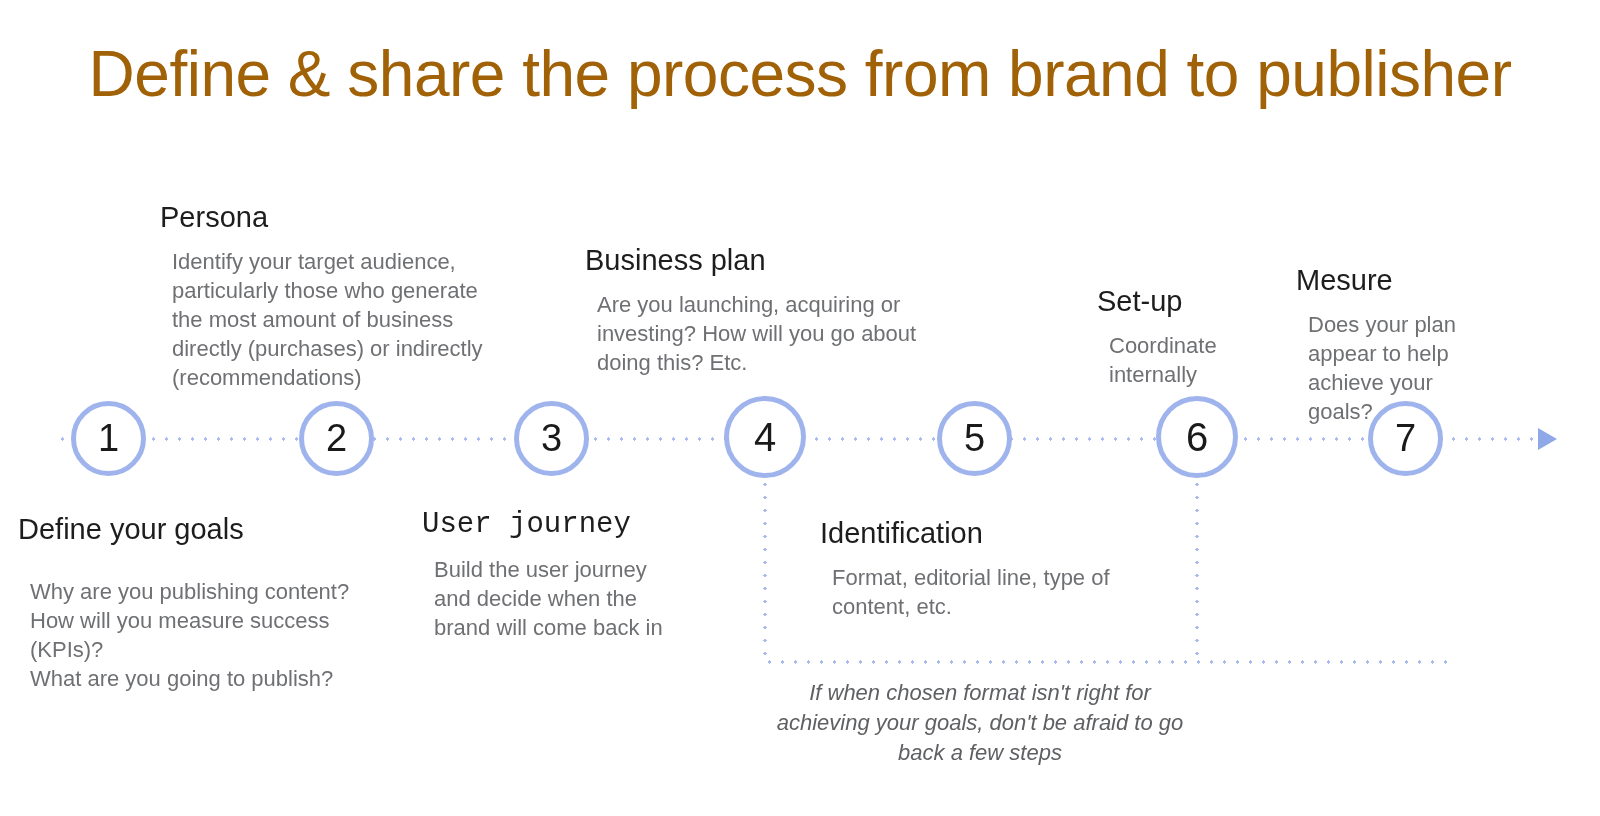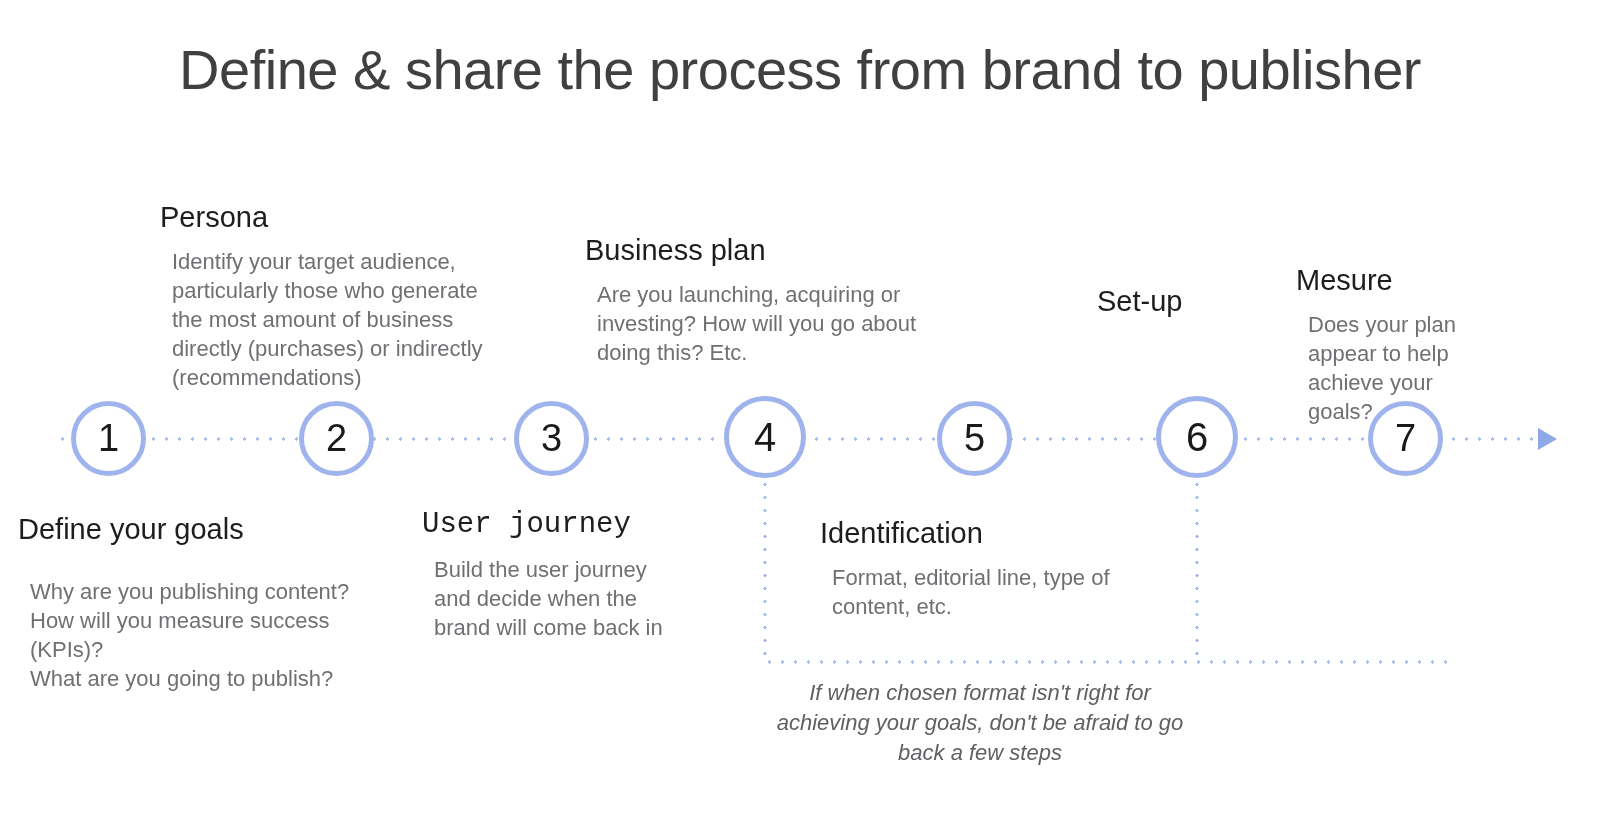--- a/index.html
+++ b/index.html
@@ -11,24 +11,24 @@
     position:relative;
     color:#222;
   }
   #stage{position:relative;width:1600px;height:816px;}
 
   
   .page-title{
     position:absolute;
     left:0;right:0;top:40px;
     text-align:center;
-    font-size:56px;
+    font-size:64px;
     font-weight:400;
     letter-spacing:-0.5px;
-    color:#404040;
+    color:#a16207;
     line-height:1.08;
     white-space:nowrap;
   }
 
   
   .rail{
     position:absolute;
     left:56px;
     top:437px;
     width:1482px;
@@ -133,31 +133,35 @@
     <div class="h">Persona</div>
     <div class="b">
       <div>Identify your target audience,</div>
       <div>particularly those who generate</div>
       <div>the most amount of business</div>
       <div>directly (purchases) or indirectly</div>
       <div>(recommendations)</div>
     </div>
   </div>
 
-  <div class="blk c" style="left:585px;top:233px;width:360px;">
+  <div class="blk c" style="left:585px;top:243px;width:360px;">
     <div class="h">Business plan</div>
     <div class="b">
       <div>Are you launching, acquiring or</div>
       <div>investing? How will you go about</div>
       <div>doing this? Etc.</div>
     </div>
   </div>
 
   <div class="blk c" style="left:1097px;top:284px;width:200px;">
     <div class="h">Set-up</div>
+    <div class="b">
+      <div>Coordinate</div>
+      <div>internally</div>
+    </div>
   </div>
 
   <div class="blk c" style="left:1296px;top:263px;width:218px;">
     <div class="h">Mesure</div>
     <div class="b">
       <div>Does your plan</div>
       <div>appear to help</div>
       <div>achieve your goals?</div>
     </div>
   </div>

